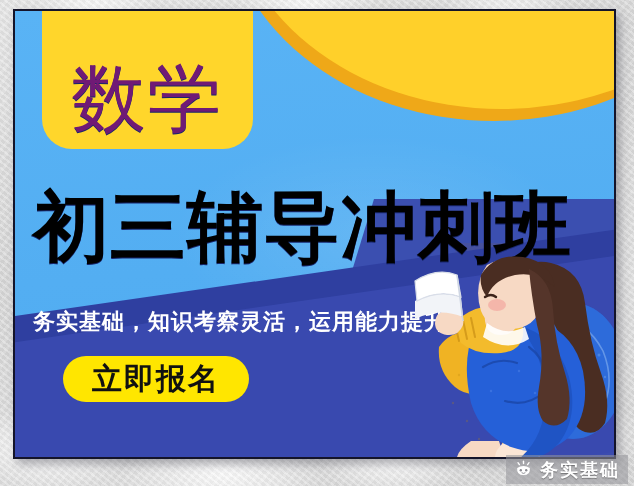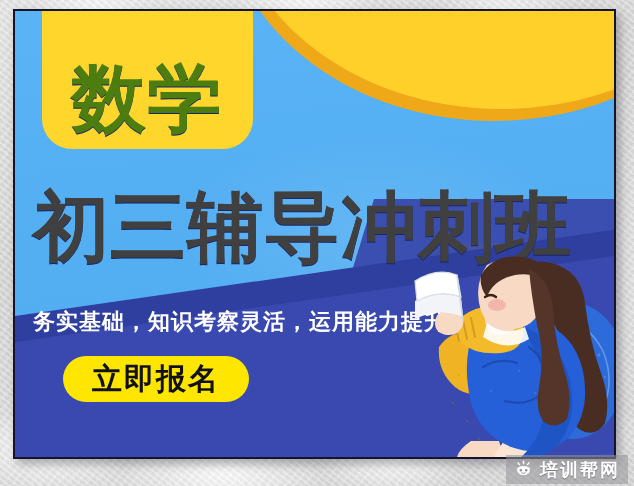--- a/index.html
+++ b/index.html
@@ -95,31 +95,31 @@
   
   .subject-tag{
     position:absolute;left:27px;top:-14px;width:211px;height:152px;
     background:#ffd62b;
     border-bottom-left-radius:30px;border-bottom-right-radius:30px;
     display:flex;align-items:flex-end;justify-content:center;
     padding-bottom:14px;box-sizing:border-box;
   }
   .subject-tag .txt{
     font-family:"DejaVu Sans","Liberation Sans",sans-serif;
-    font-size:74px;line-height:1;font-weight:bold;
-    color:#4d7c0f;letter-spacing:2px;
+    font-size:74px;line-height:1;font-weight:normal;
+    color:#701a75;letter-spacing:2px;
     text-shadow:0 1px 0 #17266b;
   }
 
   
   .headline{
     position:absolute;left:18px;top:178px;
     font-family:"DejaVu Sans","Liberation Sans",sans-serif;
     font-size:76px;line-height:1;font-weight:bold;
-    color:#404040;letter-spacing:1px;white-space:nowrap;
+    color:#000000;letter-spacing:1px;white-space:nowrap;
     text-shadow:0 1px 0 #18276e;
   }
 
   
   .subtitle{
     position:absolute;left:18px;top:298px;
     font-family:"DejaVu Sans","Liberation Sans",sans-serif;
     font-size:22px;line-height:1.2;font-weight:bold;
     color:#ffffff;letter-spacing:1px;white-space:nowrap;
   }
@@ -279,16 +279,16 @@
       <g stroke="#ffffff" stroke-width="1.7" stroke-linecap="round">
         <path d="M12 1.5 v3"></path>
           <path d="M5 3.4 l1.8 2.4"></path>
           <path d="M19 3.4 l-1.8 2.4"></path>
       </g>
       <path d="M4 10 q8 -5 16 0 q1 9 -8 9 q-9 0 -8 -9 z" fill="#ffffff"></path>
       <circle cx="8.6" cy="13" r="1.5" fill="#8a8a90"></circle>
       <circle cx="15.4" cy="13" r="1.5" fill="#8a8a90"></circle>
       <path d="M10 16.3 q2 1.6 4 0" fill="none" stroke="#8a8a90" stroke-width="1.2" stroke-linecap="round"></path>
     </svg>
-    <span class="wm-text">培训帮网</span>
+    <span class="wm-text">务实基础</span>
   </div>
 
 </div>
 
 </body></html>

